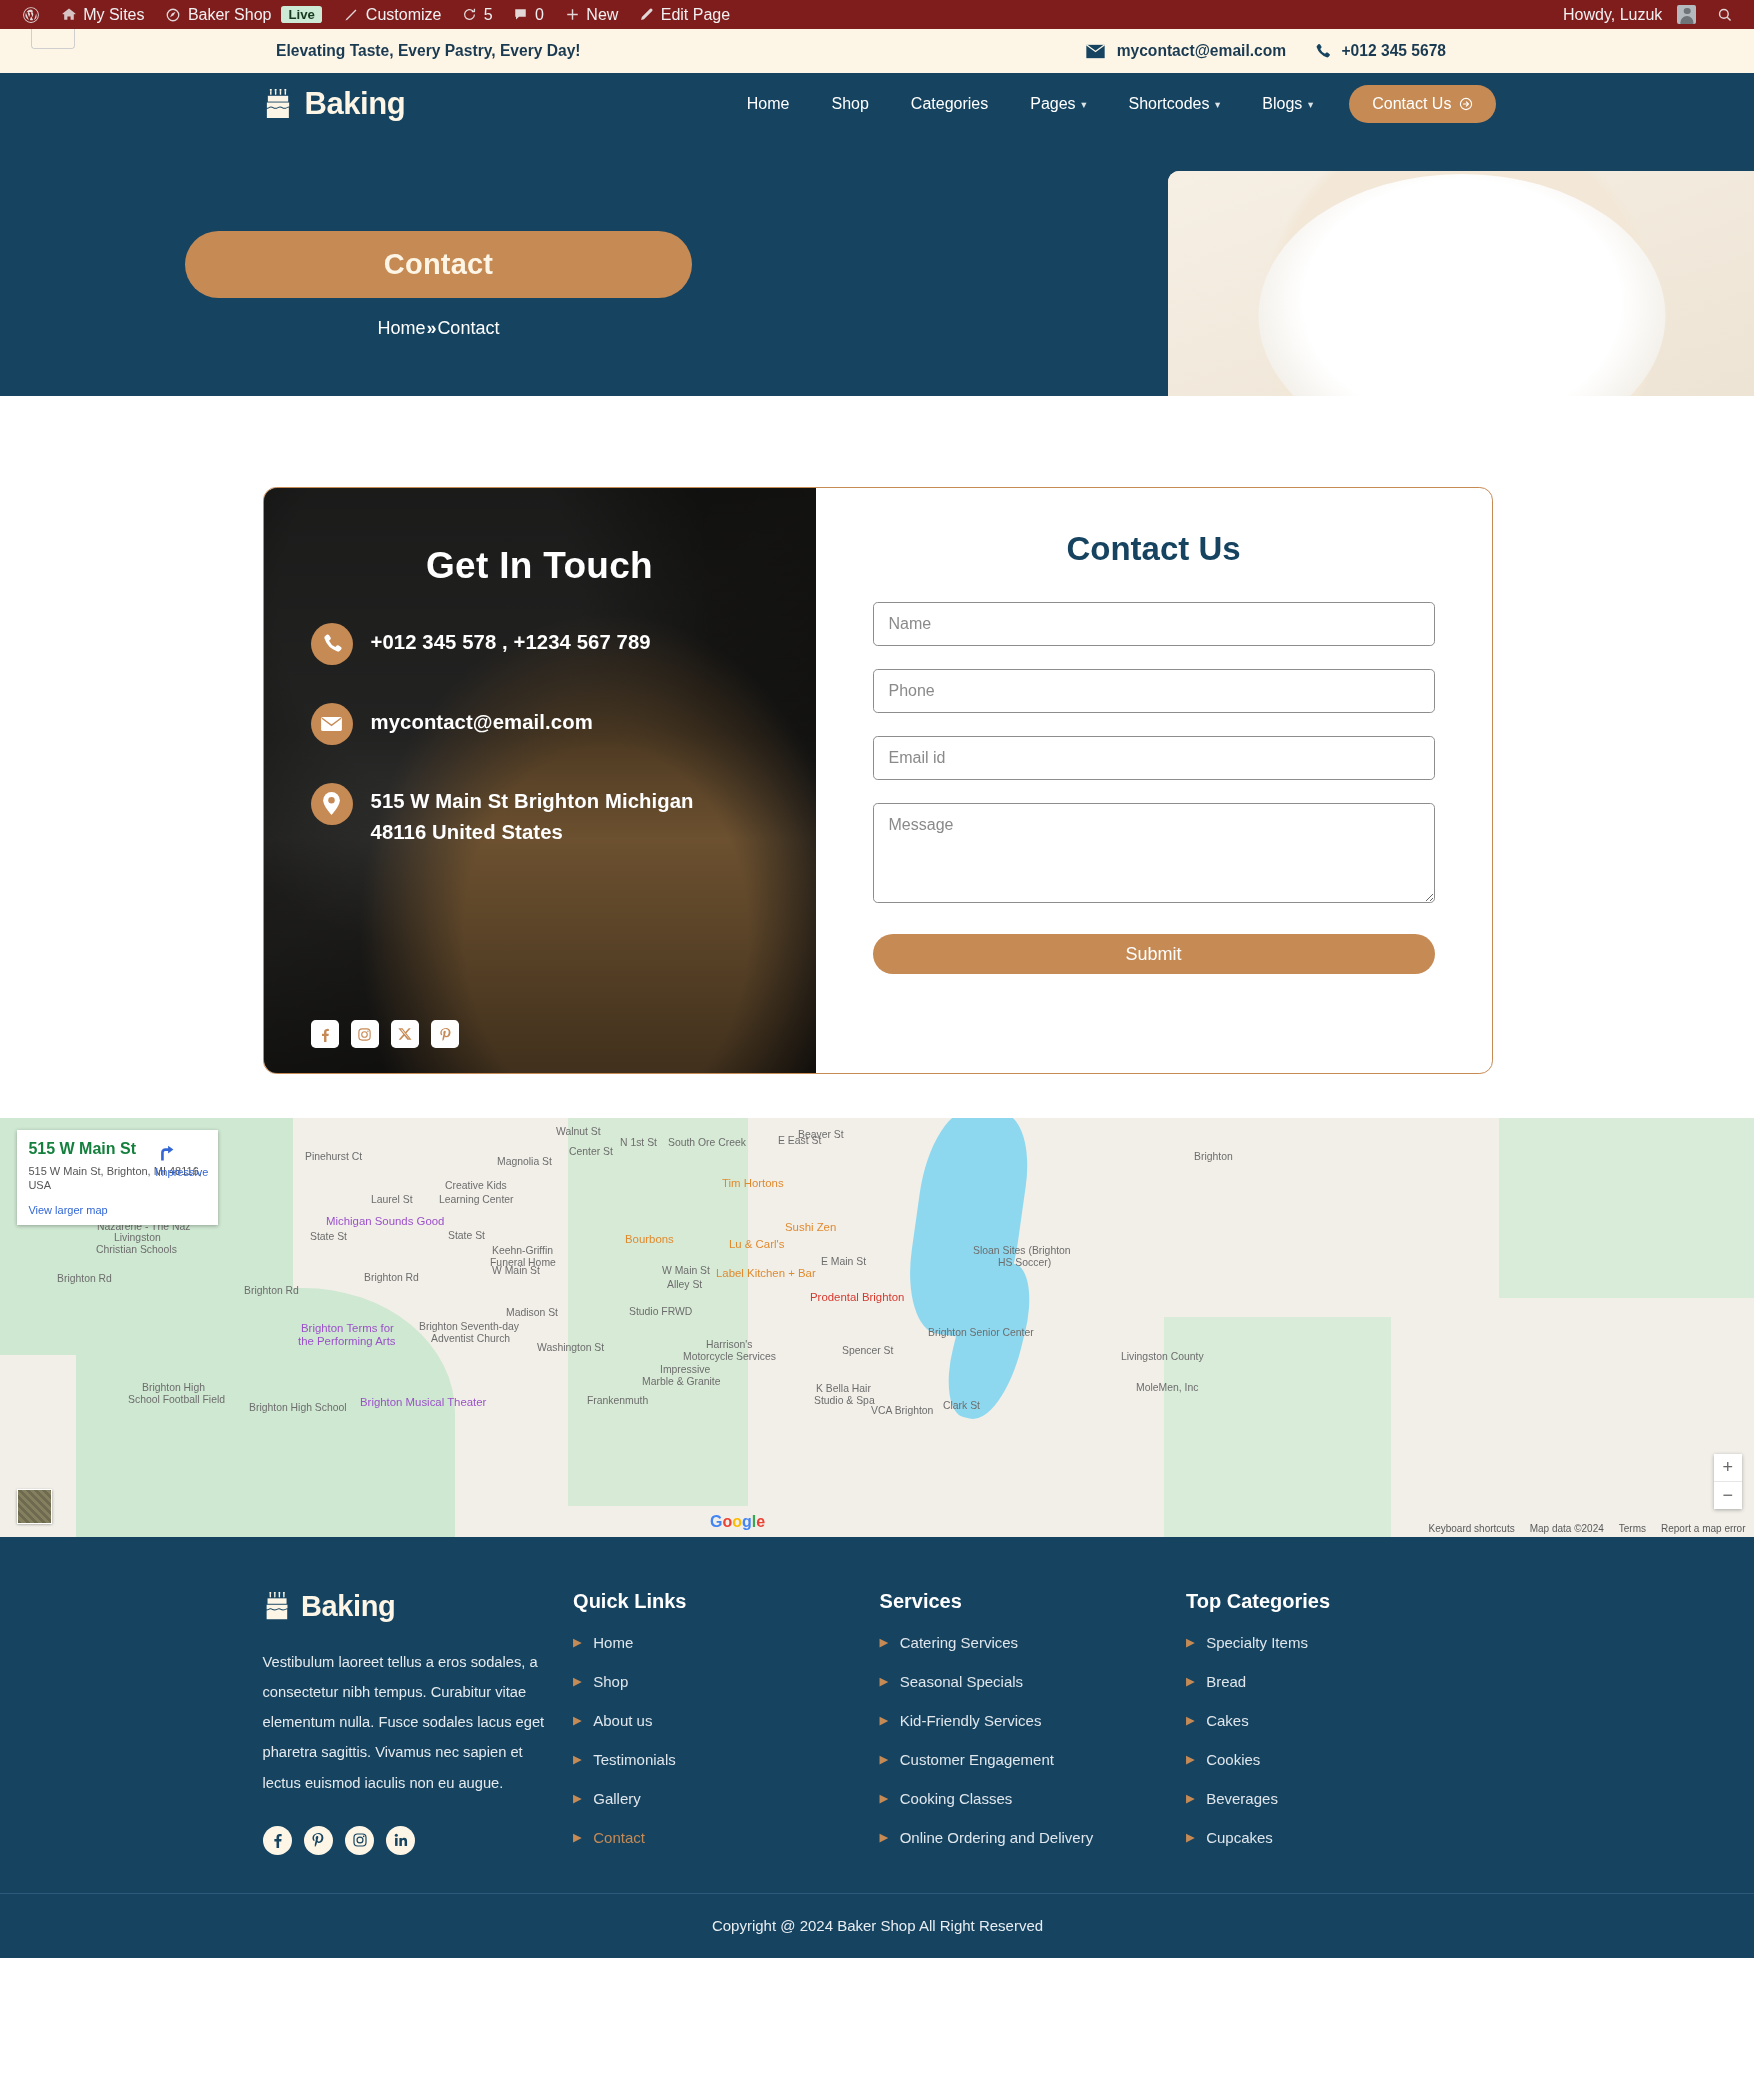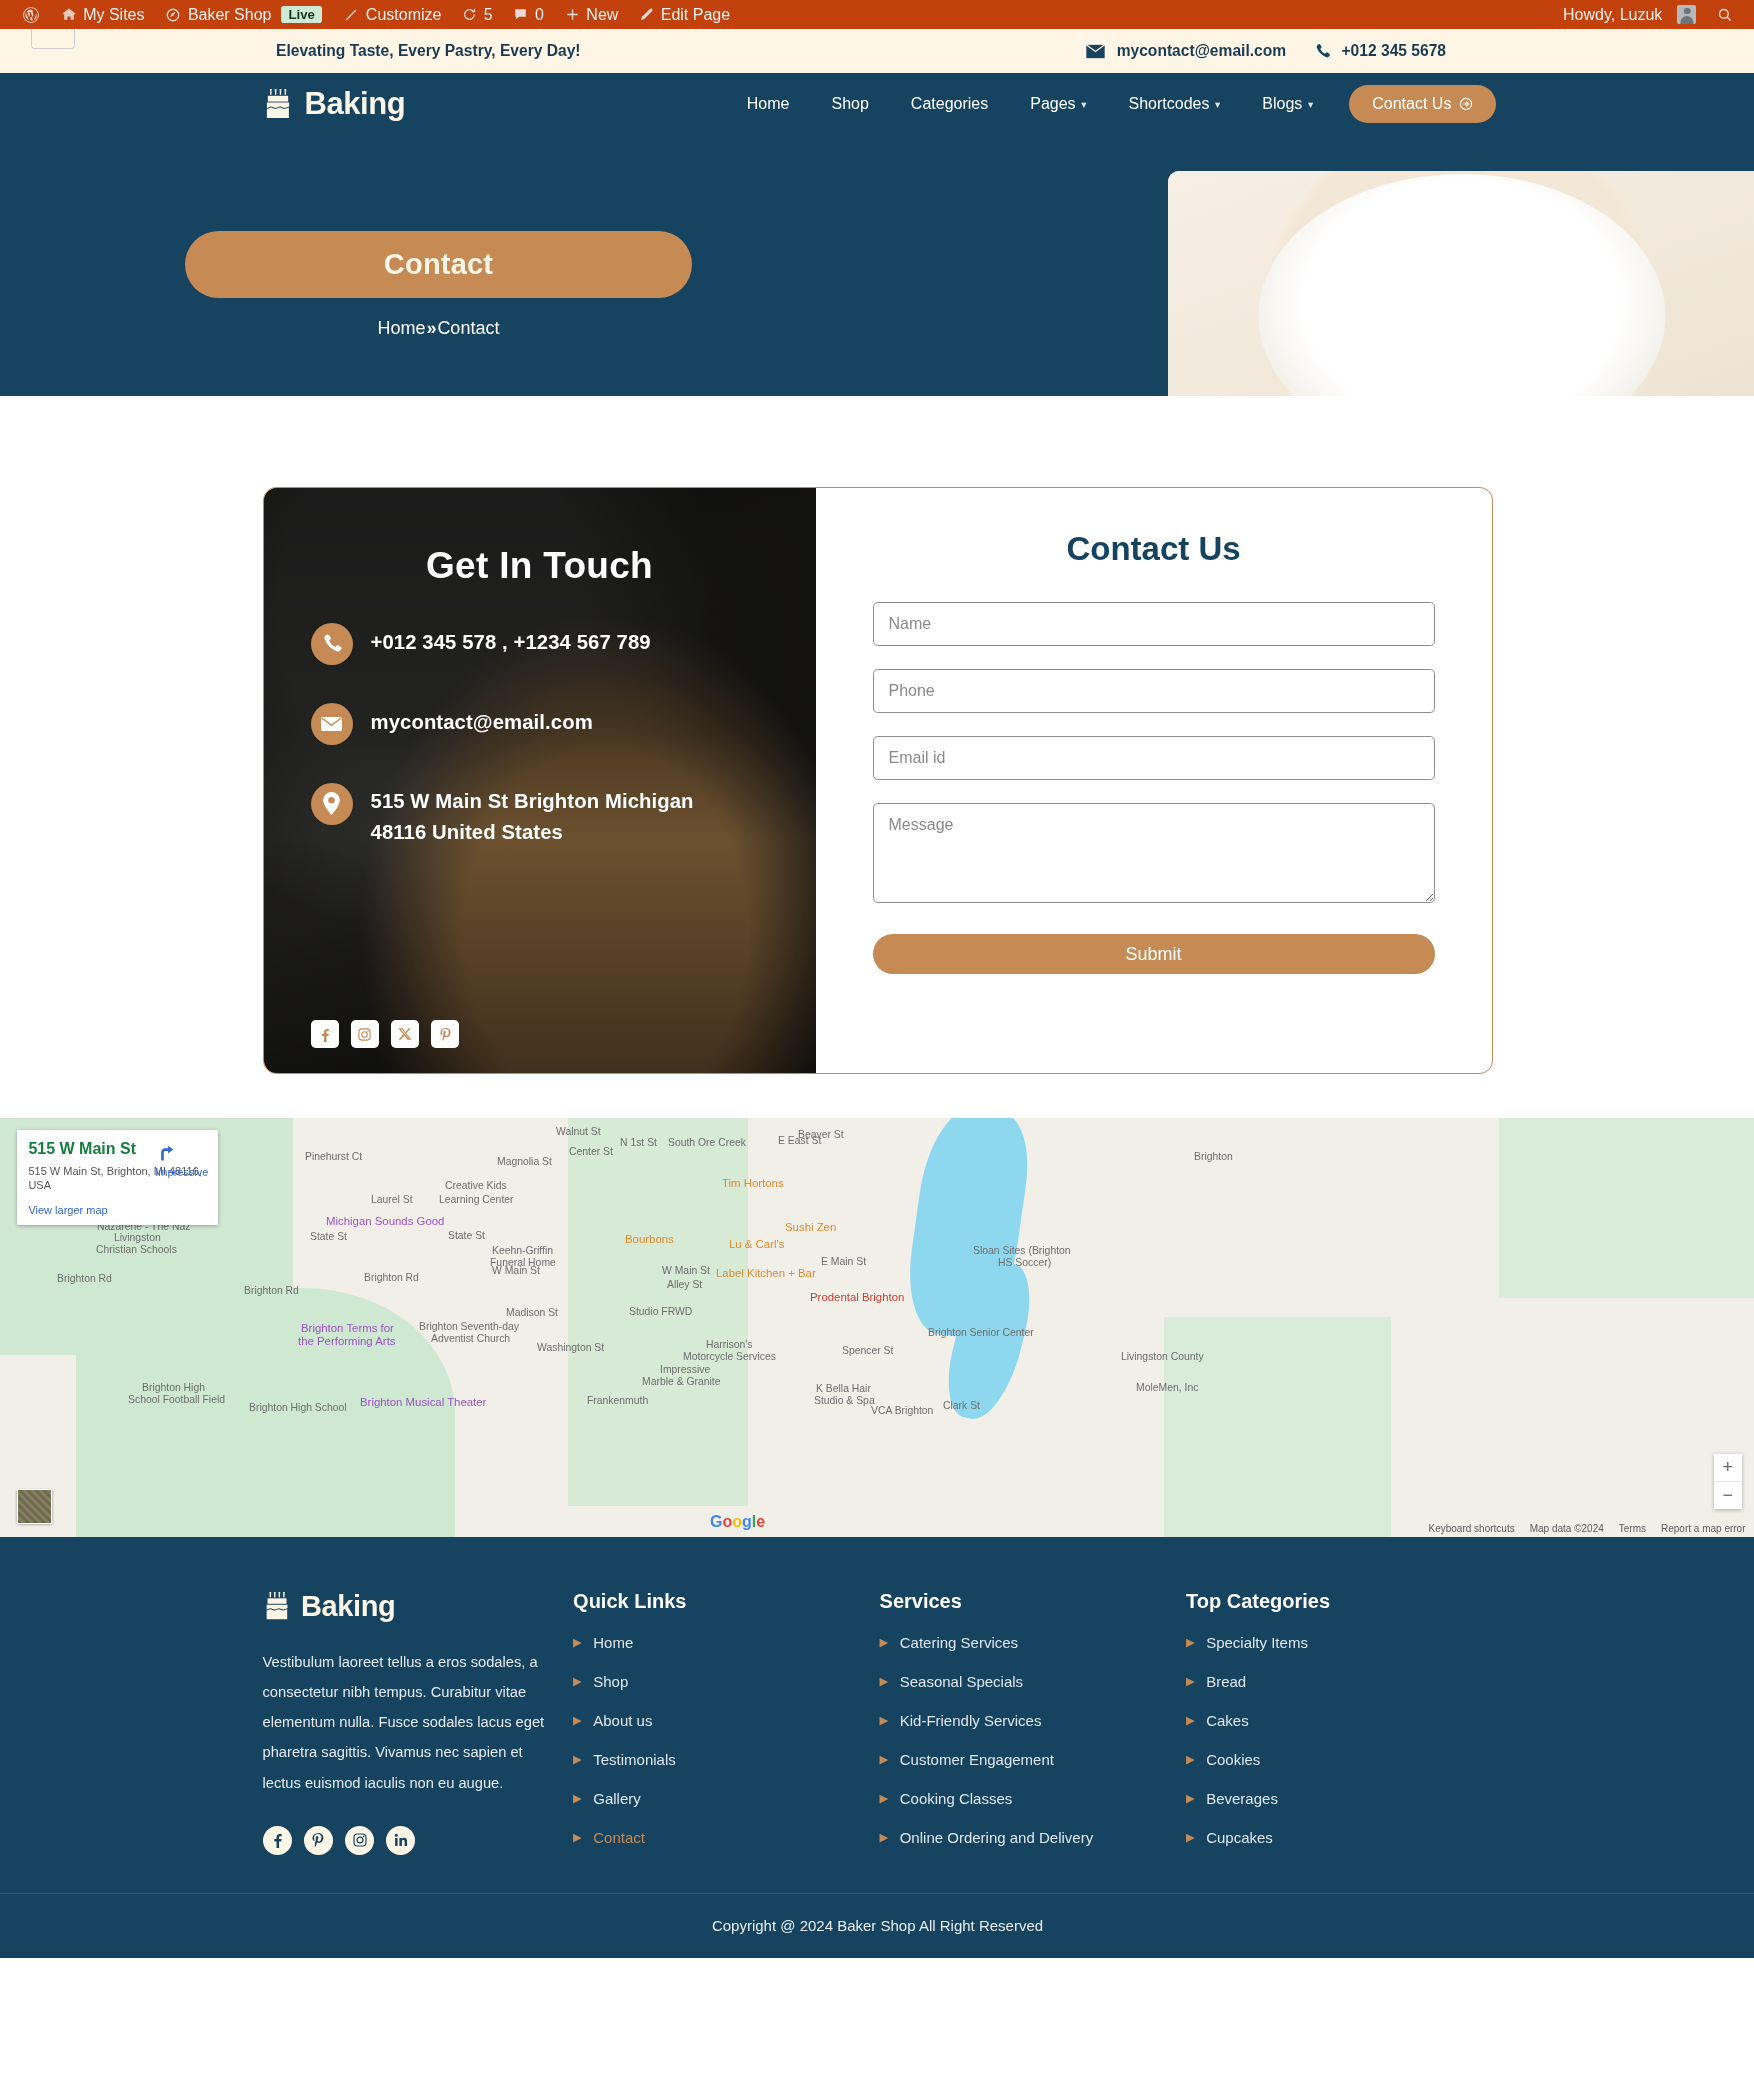--- a/index.html
+++ b/index.html
@@ -7,21 +7,21 @@
   body {
     font-family: "Liberation Sans", sans-serif;
     background: #ffffff;
     color: #1a3a52;
     overflow-x: hidden;
   }
 
   
   .wp-adminbar {
     height: 29px;
-    background: #c2410c;
+    background: #7f1d1d;
     color: #f0f0f1;
     display: flex;
     align-items: center;
     font-size: 16px;
     padding: 0 11.4px;
     position: relative;
   }
   .ab-group { display: flex; align-items: center; }
   .ab-item {
     display: flex; align-items: center; gap: 6.6px;

